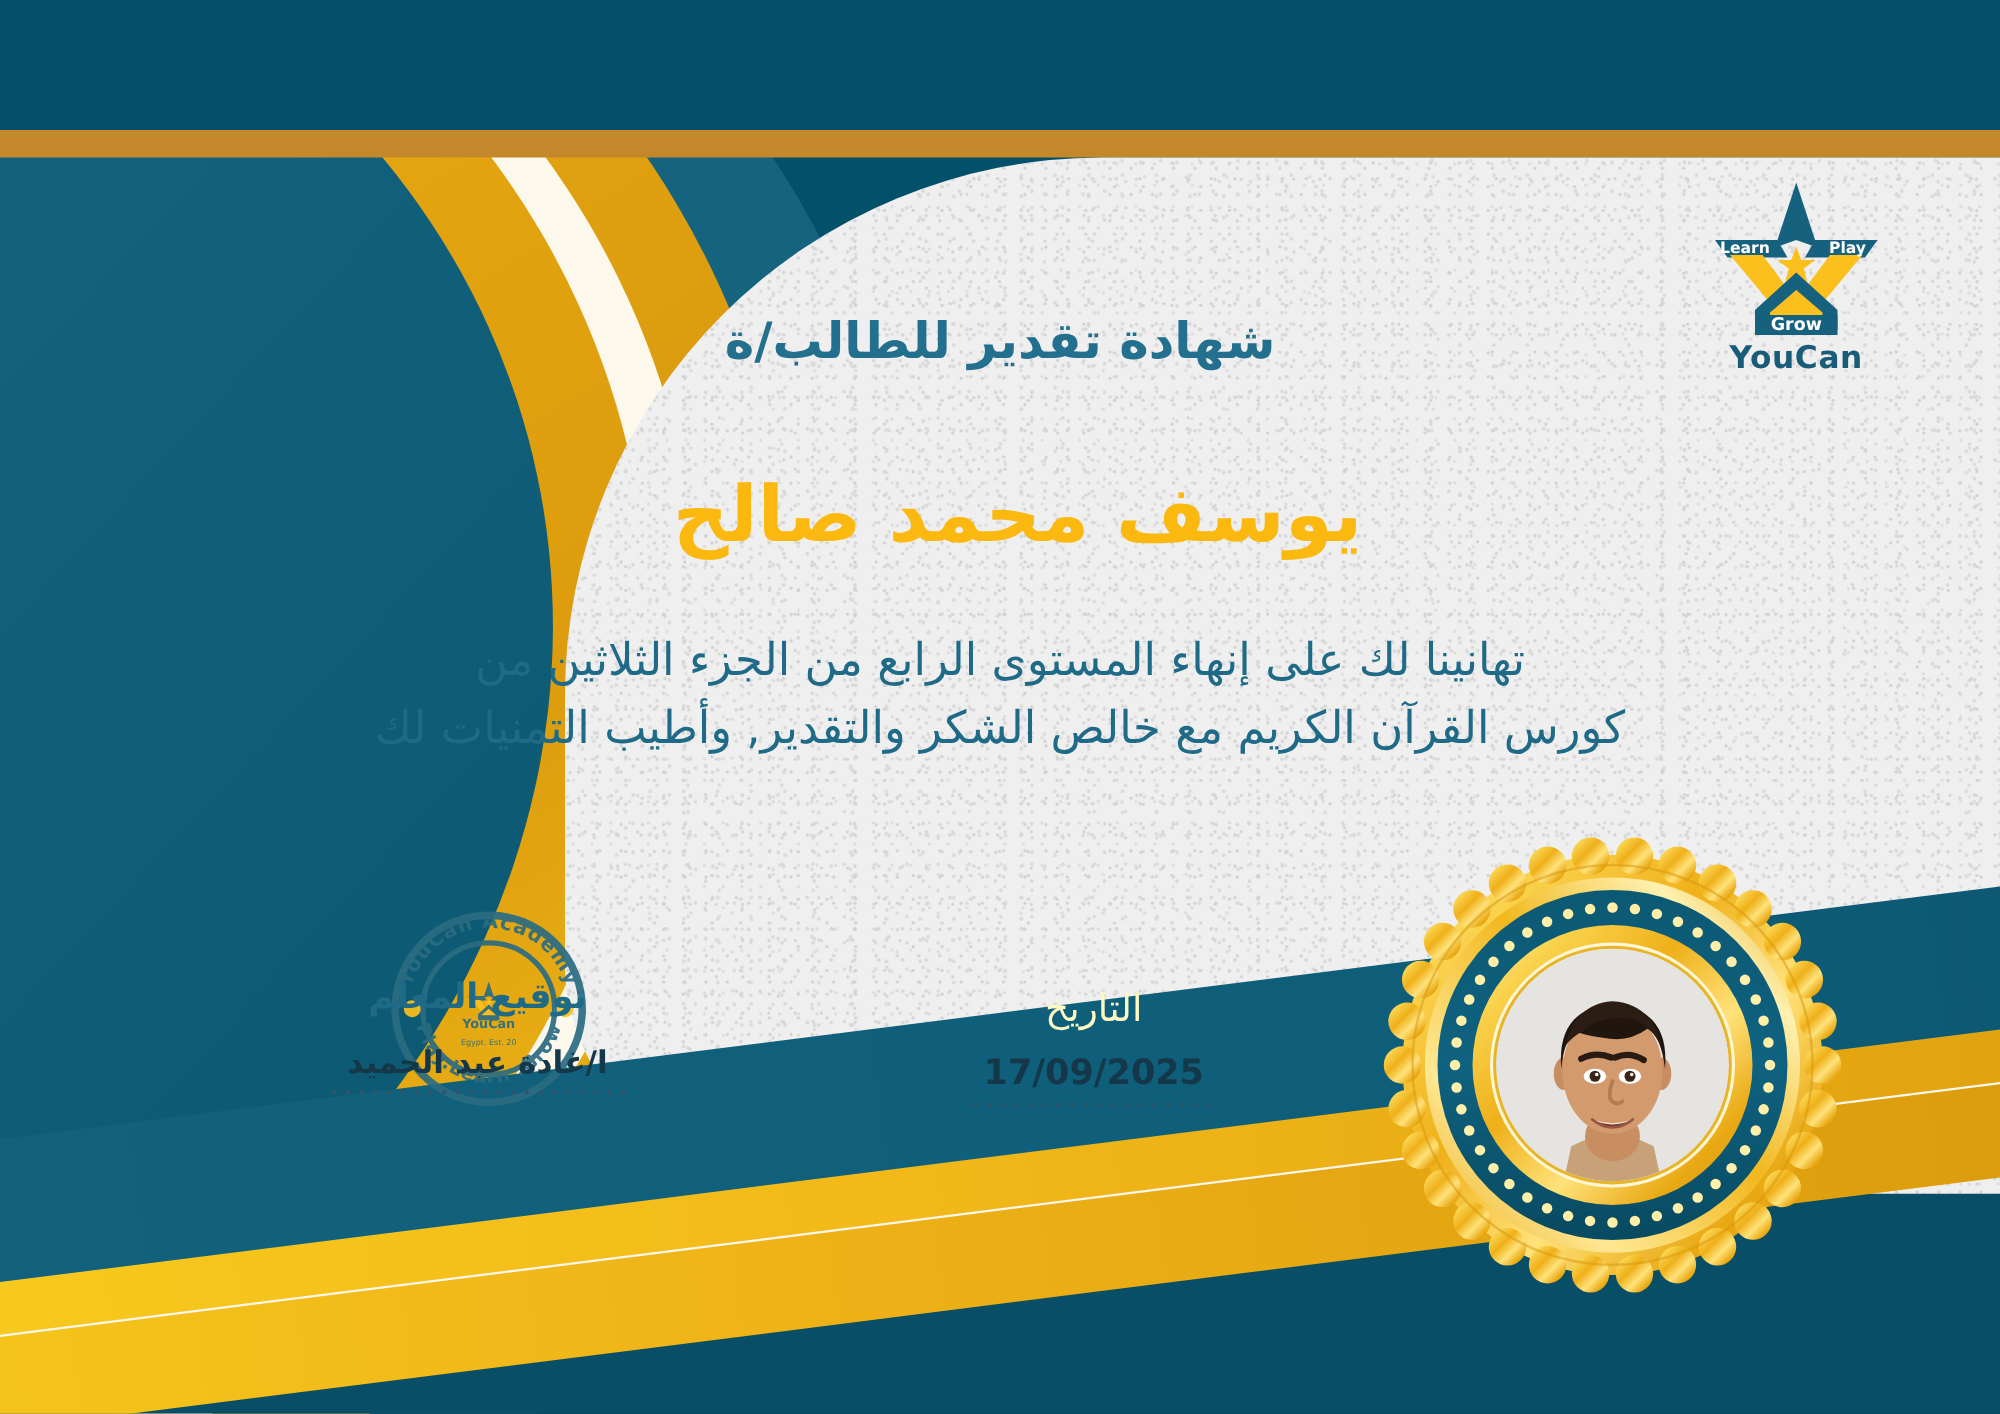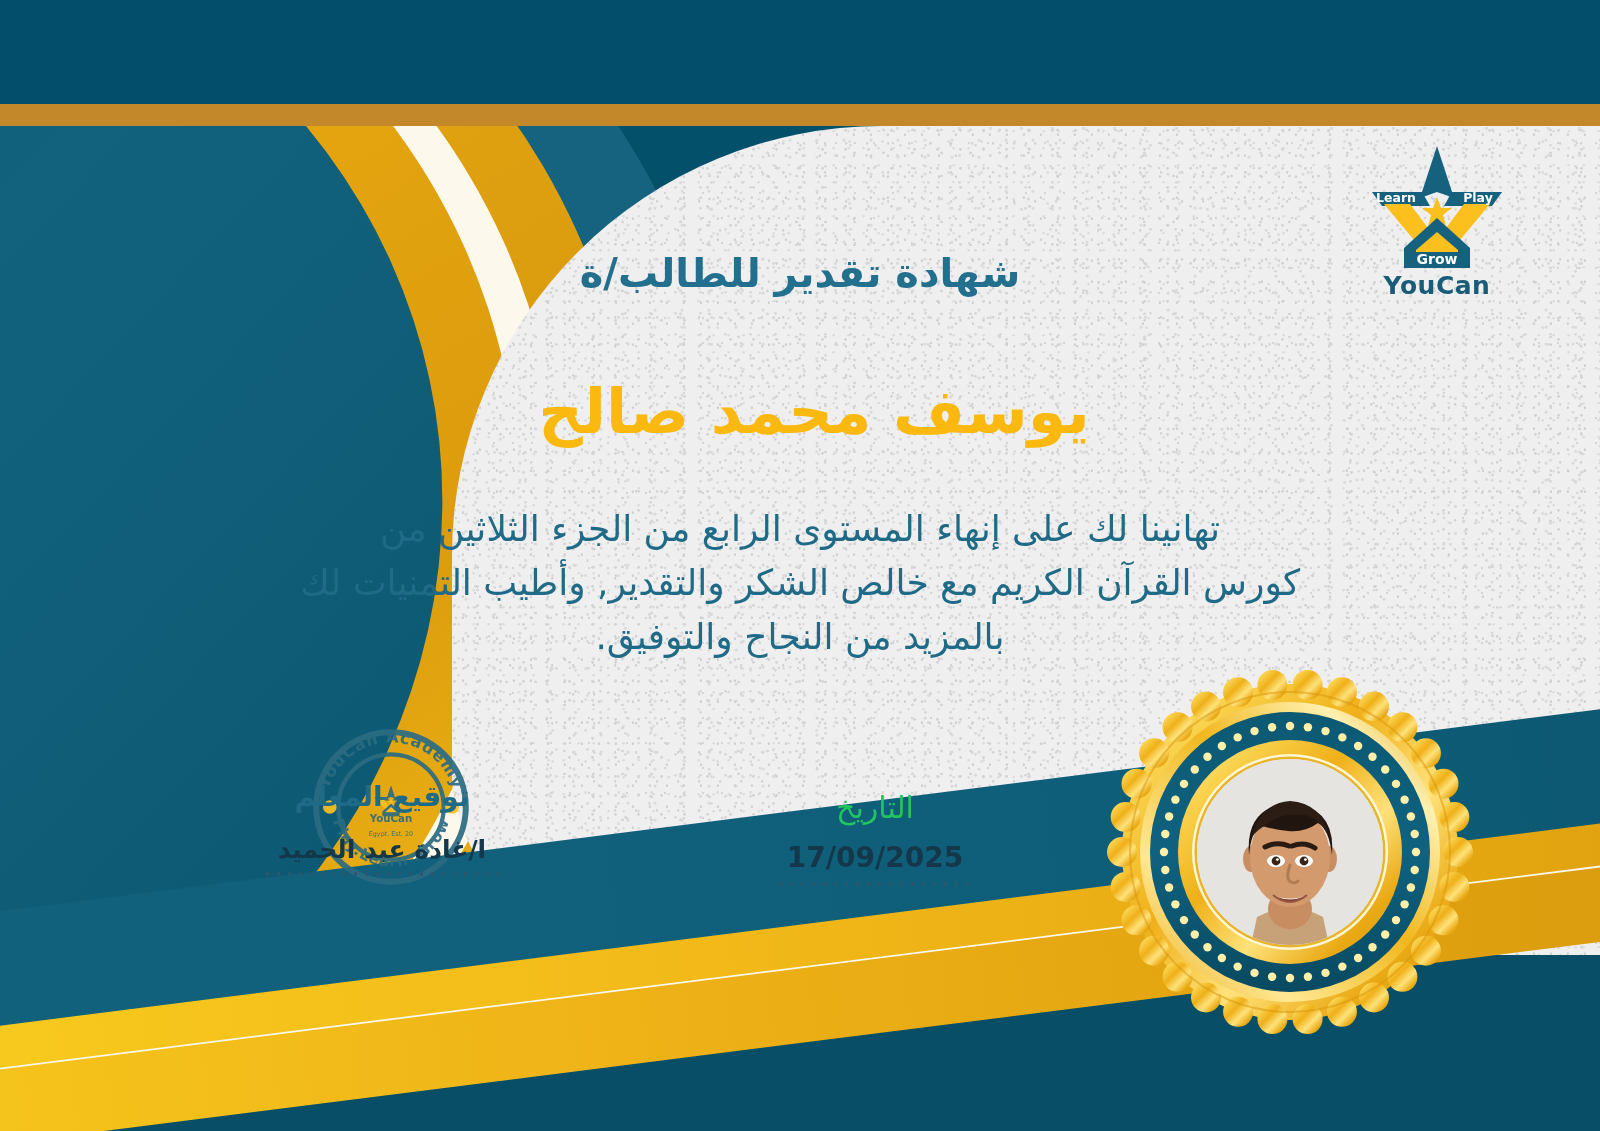--- a/index.html
+++ b/index.html
@@ -121,21 +121,21 @@
   .sig-block{position:absolute;left:262px;top:780px;width:240px;text-align:center;}
   .sig-label{font-size:28px;font-weight:bold;color:#1F6A86;position:relative;z-index:1;}
   .sig-name{margin-top:22px;font-size:25px;font-weight:bold;color:#14384A;}
   .dotline{
     margin-top:8px;height:4px;
     background-image:radial-gradient(circle,#2d566b 0 1.6px,transparent 2px);
     background-size:11px 4px;background-repeat:repeat-x;
   }
 
   .date-block{position:absolute;left:775px;top:790px;width:200px;text-align:center;}
-  .date-label{font-size:30px;font-weight:500;color:#22c55e;}
+  .date-label{font-size:30px;font-weight:500;color:#fef9c3;}
   .date-value{margin-top:16px;font-size:28px;font-weight:bold;color:#14384A;direction:ltr;}
 
   
   .stamp{position:absolute;left:306px;top:722px;width:170px;height:170px;opacity:.92;}
 
   
   .medal{position:absolute;left:1090px;top:652px;width:400px;height:400px;}
   .medal .photo-clip{
     position:absolute;left:50%;top:50%;width:186px;height:186px;
     transform:translate(-50%,-50%);border-radius:50%;overflow:hidden;
@@ -188,21 +188,20 @@
     <div class="logo-word">YouCan</div>
   </div>
 
   <div class="cert-title">شهادة تقدير للطالب/ة</div>
 
   <div class="cert-name">يوسف محمد صالح</div>
 
   <div class="cert-body">
     <div>تهانينا لك على إنهاء المستوى الرابع من الجزء الثلاثين من</div>
     <div>كورس القرآن الكريم مع خالص الشكر والتقدير, وأطيب التمنيات لك</div>
-    <div>بالمزيد من النجاح والتوفيق.</div>
   </div>
 
   <div class="stamp">
     <svg viewBox="0 0 200 200" width="170" height="170">
       <defs>
         <path id="arcTop" d="M 24 100 A 76 76 0 0 1 176 100" fill="none"></path>
         <path id="arcBot" d="M 30 100 A 70 70 0 0 0 170 100" fill="none"></path>
       </defs>
       <circle cx="100" cy="100" r="88" fill="none" stroke="#2B6C82" stroke-width="7"></circle>
       <circle cx="100" cy="100" r="62" fill="none" stroke="#2B6C82" stroke-width="5"></circle>

